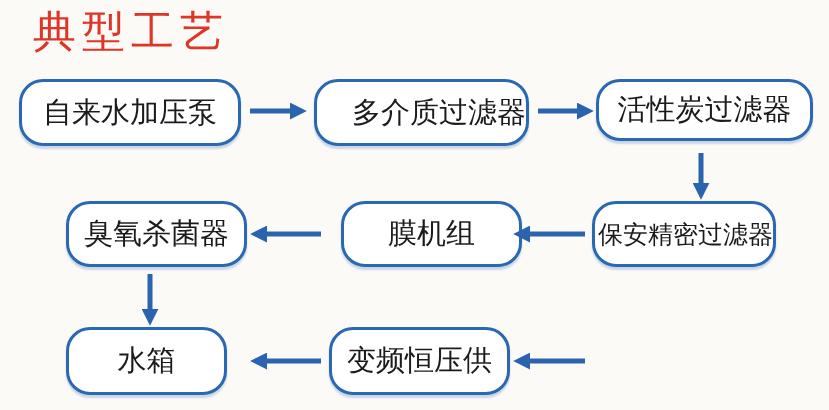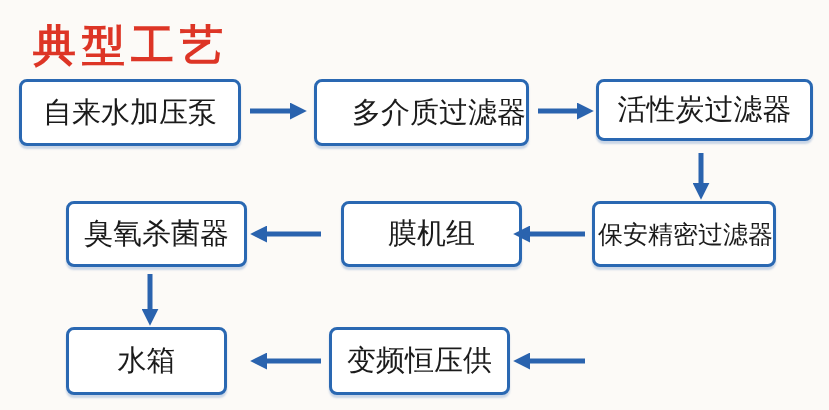--- a/index.html
+++ b/index.html
@@ -14,33 +14,33 @@
     font-family: "Liberation Sans", "DejaVu Sans", sans-serif;
     position: relative;
   }
   .canvas {
     position: absolute;
     inset: 0;
   }
   .page-title {
     position: absolute;
     left: 33px;
-    top: 20px;
+    top: 6px;
     font-size: 43px;
     line-height: 50px;
-    font-weight: 700;
+    font-weight: 400;
     letter-spacing: 6px;
     color: #dd3526;
     white-space: nowrap;
   }
   .node {
     position: absolute;
     background: #ffffff;
     border: 3px solid #2a68b2;
-    border-radius: 8px;
+    border-radius: 24px;
     box-shadow: 0 3px 2px rgba(70, 120, 185, 0.28);
     display: flex;
     align-items: center;
     justify-content: center;
     font-size: 29px;
     color: #1b1b1b;
     white-space: nowrap;
     box-sizing: border-box;
   }
   .node.compact {

